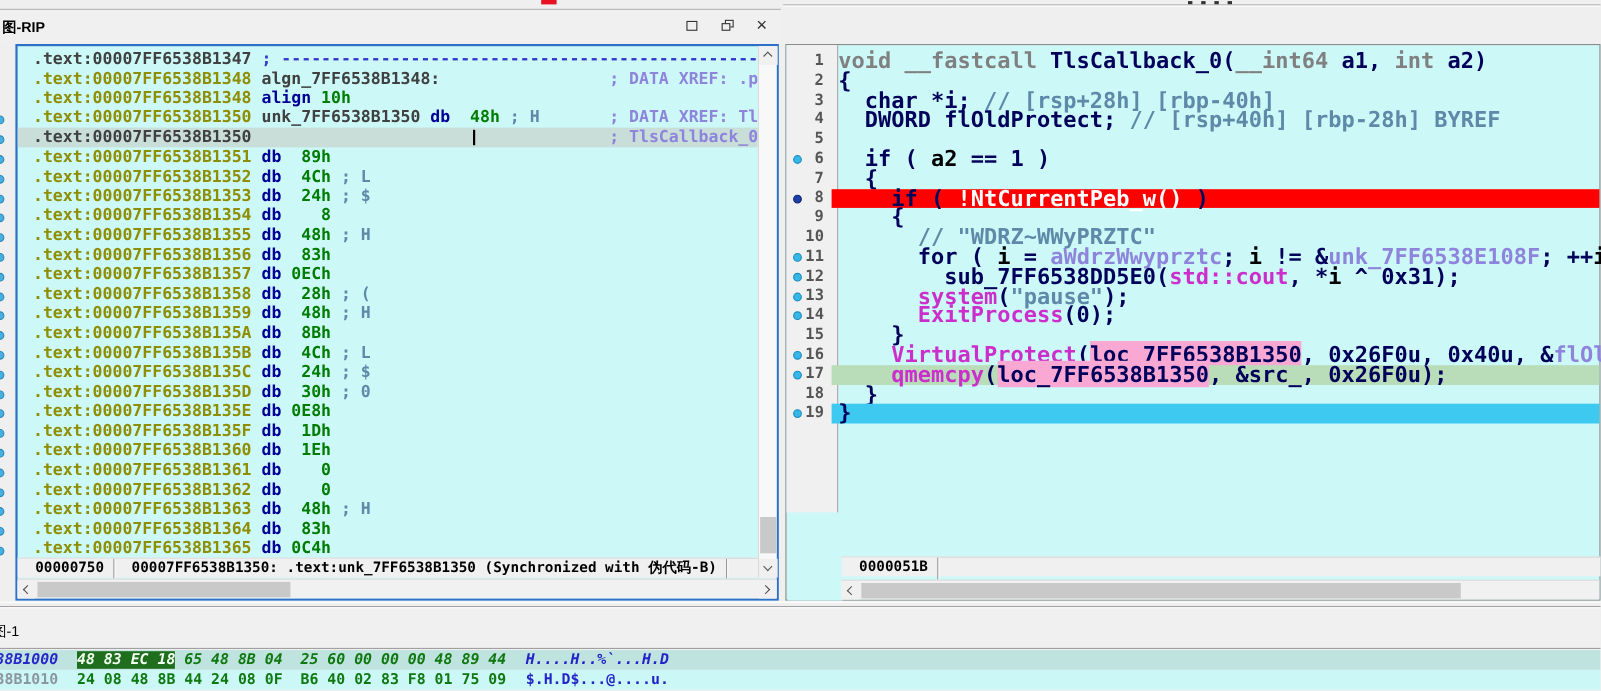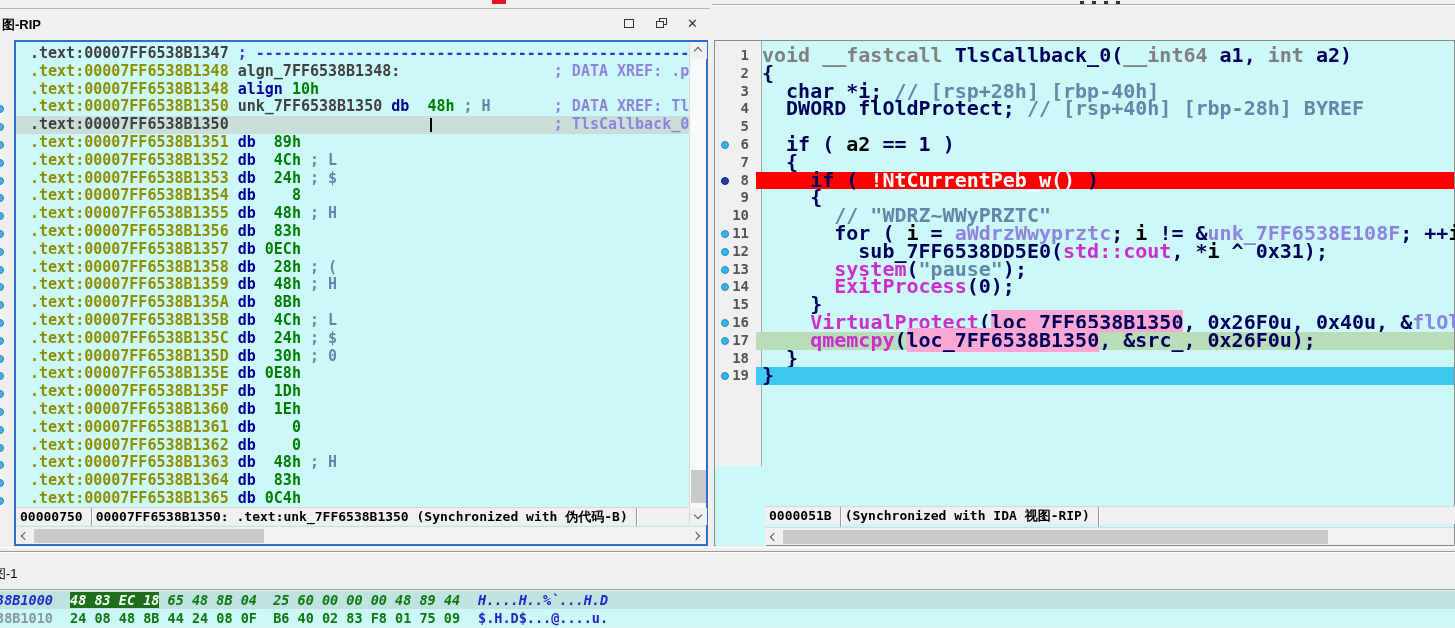--- a/index.html
+++ b/index.html
@@ -49,21 +49,21 @@
   .sb-btn{position:absolute;background:#F0F0F0;}
   .chev{position:absolute;width:6px;height:6px;border-right:1.6px solid #555;border-bottom:1.6px solid #555;}
   .chev.up{transform:rotate(-135deg);left:5px;top:6px;}
   .chev.down{transform:rotate(45deg);left:5px;top:4px;}
   .chev.left{transform:rotate(135deg);left:6px;top:5px;}
   .chev.right{transform:rotate(-45deg);left:3px;top:5px;}
   .thumb{position:absolute;background:#C9C9C9;}
 
   
   .statusbar{position:absolute;background:#F0F0F0;border-top:1px solid #D8D8D8;height:18px;display:flex;}
-  .statseg{height:33px;line-height:17px;font-size:13px;padding:0 8px 0 4px;color:#000;
+  .statseg{height:33px;line-height:17px;font-size:13px;padding:0 8px 0 16px;color:#000;
     border-right:1px solid #9A9A9A;box-shadow:1px 0 0 #FFF;}
 
   
   #rwin{position:absolute;left:712px;top:8px;width:743px;height:539px;}
   #rframe{position:absolute;left:2px;top:32px;width:741px;height:506px;
     border:1px solid #8A8A8A;background:#CCF8F8;}
   #gutter{position:absolute;left:0;top:0;width:47px;height:425px;background:#F0F0F0;
     border-right:1px solid #A8A8A8;}
   #code{position:absolute;left:0;top:6px;width:739px;}
   .crow{position:relative;height:17.8px;line-height:17.8px;display:flex;}
@@ -153,21 +153,20 @@
 </div>
 
 <div id="rwin">
   <div id="rframe">
     <div id="gutter"></div>
     <div id="code" class="mono"><div class="crow"><div class="ln-num mono">1</div><div class="ln-code mono"><span class="tk-g">void __fastcall </span><span class="tk-d">TlsCallback_0(</span><span class="tk-g">__int64 </span><span class="tk-d">a1, </span><span class="tk-g">int </span><span class="tk-d">a2)</span></div></div><div class="crow"><div class="ln-num mono">2</div><div class="ln-code mono"><span class="tk-d">{</span></div></div><div class="crow"><div class="ln-num mono">3</div><div class="ln-code mono"><span class="tk-d">  char *i; </span><span class="tk-c">// [rsp+28h] [rbp-40h]</span></div></div><div class="crow"><div class="ln-num mono">4</div><div class="ln-code mono"><span class="tk-d">  DWORD flOldProtect; </span><span class="tk-c">// [rsp+40h] [rbp-28h] BYREF</span></div></div><div class="crow"><div class="ln-num mono">5</div><div class="ln-code mono"></div></div><div class="crow"><div class="dot cyan"></div><div class="ln-num mono">6</div><div class="ln-code mono"><span class="tk-d">  if ( </span><span class="tk-vr">a2</span><span class="tk-d"> == 1 )</span></div></div><div class="crow"><div class="ln-num mono">7</div><div class="ln-code mono"><span class="tk-d">  {</span></div></div><div class="crow bg-red"><div class="dot navy"></div><div class="ln-num mono">8</div><div class="ln-code mono"><span class="tk-d">    if ( </span><span class="tk-w">!NtCurrentPeb_w()</span><span class="tk-d"> )</span></div></div><div class="crow"><div class="ln-num mono">9</div><div class="ln-code mono"><span class="tk-d">    {</span></div></div><div class="crow"><div class="ln-num mono">10</div><div class="ln-code mono"><span class="tk-d">      </span><span class="tk-c">// "WDRZ~WWyPRZTC"</span></div></div><div class="crow"><div class="dot cyan"></div><div class="ln-num mono">11</div><div class="ln-code mono"><span class="tk-d">      for ( </span><span class="tk-vr">i</span><span class="tk-d"> = </span><span class="tk-G">aWdrzWwyprztc</span><span class="tk-d">; </span><span class="tk-vr">i</span><span class="tk-d"> != &amp;</span><span class="tk-G">unk_7FF6538E108F</span><span class="tk-d">; ++</span><span class="tk-vr">i</span><span class="tk-d"> )</span></div></div><div class="crow"><div class="dot cyan"></div><div class="ln-num mono">12</div><div class="ln-code mono"><span class="tk-d">        sub_7FF6538DD5E0(</span><span class="tk-m">std::cout</span><span class="tk-d">, *</span><span class="tk-vr">i</span><span class="tk-d"> ^ 0x31);</span></div></div><div class="crow"><div class="dot cyan"></div><div class="ln-num mono">13</div><div class="ln-code mono"><span class="tk-d">      </span><span class="tk-m">system</span><span class="tk-d">(</span><span class="tk-c">"pause"</span><span class="tk-d">);</span></div></div><div class="crow"><div class="dot cyan"></div><div class="ln-num mono">14</div><div class="ln-code mono"><span class="tk-d">      </span><span class="tk-m">ExitProcess</span><span class="tk-d">(0);</span></div></div><div class="crow"><div class="ln-num mono">15</div><div class="ln-code mono"><span class="tk-d">    }</span></div></div><div class="crow"><div class="dot cyan"></div><div class="ln-num mono">16</div><div class="ln-code mono"><span class="tk-d">    </span><span class="tk-m">VirtualProtect</span><span class="tk-d">(</span><span class="tk-y">loc_7FF6538B1350</span><span class="tk-d">, 0x26F0u, 0x40u, &amp;</span><span class="tk-G">flOldProtect</span><span class="tk-d">);</span></div></div><div class="crow bg-green"><div class="dot cyan"></div><div class="ln-num mono">17</div><div class="ln-code mono"><span class="tk-d">    </span><span class="tk-m">qmemcpy</span><span class="tk-d">(</span><span class="tk-y">loc_7FF6538B1350</span><span class="tk-d">, &amp;src_, 0x26F0u);</span></div></div><div class="crow"><div class="ln-num mono">18</div><div class="ln-code mono"><span class="tk-d">  }</span></div></div><div class="crow bg-blue"><div class="dot cyan"></div><div class="ln-num mono">19</div><div class="ln-code mono"><span class="tk-d">}</span></div></div></div>
     <div id="rcorner"></div>
 
     <div class="statusbar" style="left:50px;top:465px;width:690px;text-align:center;">
       <div class="statseg mono" style="font-size:13px">0000051B</div>
-      <div class="statseg mono" style="font-size:13px">(Synchronized with IDA 视图-RIP)</div>
     </div>
 
     <div class="hsb" style="left:50px;bottom:0;width:689px;height:18px;">
       <div class="sb-btn" style="left:0;top:1px;width:16px;height:16px;">
           <span class="chev left"></span>
         </div>
       <div class="thumb" style="left:18px;top:2px;width:545px;height:14px;"></div>
     </div>
   </div>
 </div>

